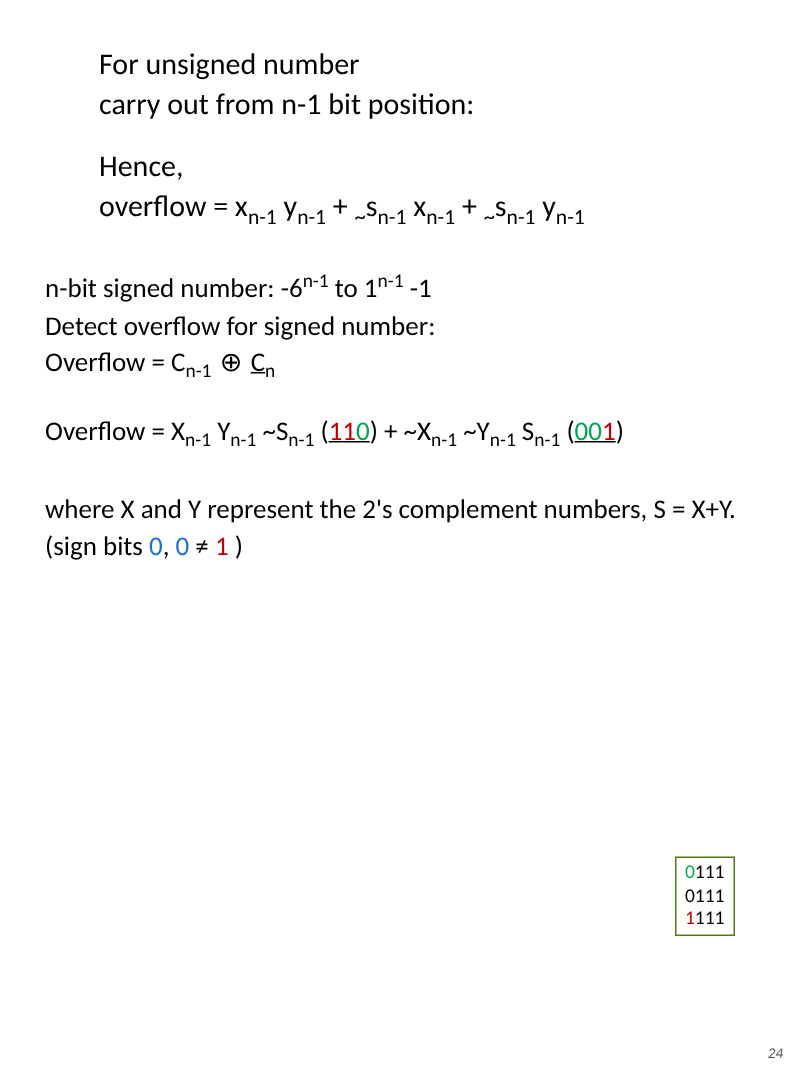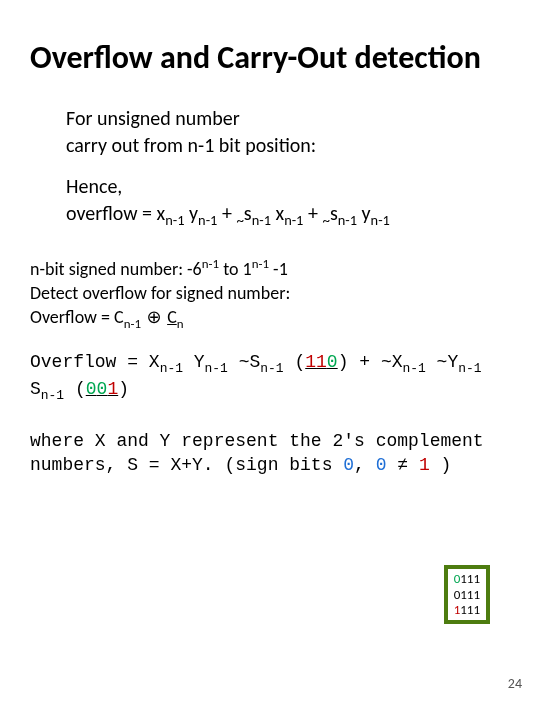--- a/index.html
+++ b/index.html
@@ -50,63 +50,63 @@
     width: 1em;
     text-align: center;
   }
   .col-red { color: #c00000; }
   .col-green { color: #00a651; }
   .col-blue { color: #1f6fd6; }
   .box {
     position: absolute;
     right: 50px;
     bottom: 96px;
-    border: 4px solid #4d7c0f;
+    border: 1px solid #4d7c0f;
     padding: 2px 6px;
     font-size: 13px;
     line-height: 1.2;
   }
   .box .row1 span:nth-child(1){ color:#00a651; }
   .box .row2 span:nth-child(1){ color:#000; }
   .box .row3 span:nth-child(1){ color:#c00000; }
   .slidenum {
     position: absolute;
     right: 18px;
-    bottom: 28px;
-    font-size: 14px;
+    bottom: 12px;
+    font-size: 10px;
     color: #555;
+    font-style: italic;
   }
   u { text-decoration: underline; text-align: center; }
 </style>
 </head>
 <body>
 
 <div class="page">
 
-  <div class="title">Overflow and Carry-Out detection</div>
 
   <div class="indent-block">
     <p>
       <span>For unsigned number</span><br>
       <span>carry out from n-1 bit position:</span>
     </p>
     <p>
       <span>Hence,</span><br>
       <span>overflow = x</span><span class="sub">n-1</span><span> y</span><span class="sub">n-1</span><span> + </span><span class="tilde">~</span><span>s</span><span class="sub">n-1</span><span> x</span><span class="sub">n-1</span><span> + </span><span class="tilde">~</span><span>s</span><span class="sub">n-1</span><span> y</span><span class="sub">n-1</span>
     </p>
   </div>
 
   <div class="body-block">
     <p>
       <span>n-bit signed number: -6</span><span class="sup">n-1</span><span> to 1</span><span class="sup">n-1</span><span> -1</span><br>
       <span>Detect overflow for signed number:</span><br>
       <span>Overflow = C</span><span class="sub">n-1</span> <span class="xor">⊕</span> <u><span>  C</span><span class="sub">n</span></u>
     </p>
 
-    <p style="margin-bottom:4px;font-family:Liberation Mono, monospace;">
+    <p style="margin-bottom:4px;">
       <span>Overflow = X</span><span class="sub">n-1</span><span> Y</span><span class="sub">n-1</span><span> ~S</span><span class="sub">n-1</span><span> (</span><u><span class="col-red">1</span><span class="col-red">1</span><span class="col-green">0</span></u><span>) + ~X</span><span class="sub">n-1</span><span> ~Y</span><span class="sub">n-1</span><span> S</span><span class="sub">n-1</span><span> (</span><u><span class="col-green">0</span><span class="col-green">0</span><span class="col-red">1</span></u><span>)</span><br>
       <br>
       <span>where X and Y represent the 2's complement numbers, S  = X+Y.  (sign bits </span><span class="col-blue">0</span><span>, </span><span class="col-blue">0</span><span> ≠ </span><span class="col-red">1</span><span> )</span>
     </p>
   </div>
 
   <div class="box">
     <div class="row1"><span>0</span><span>111</span></div>
     <div class="row2"><span>0</span><span>111</span></div>
     <div class="row3"><span>1</span><span>111</span></div>

